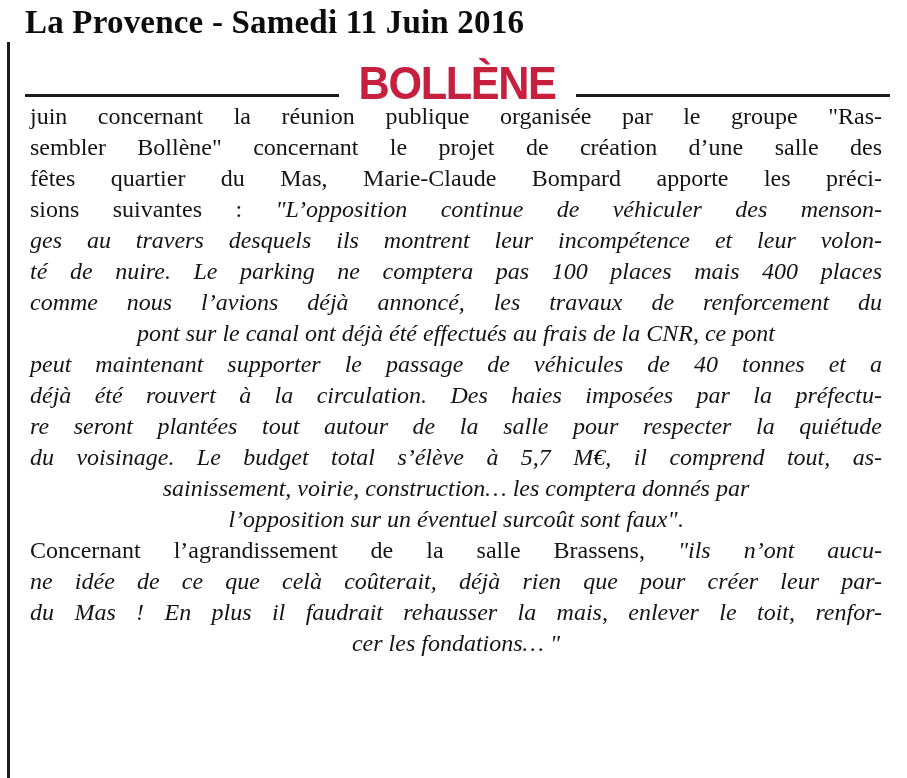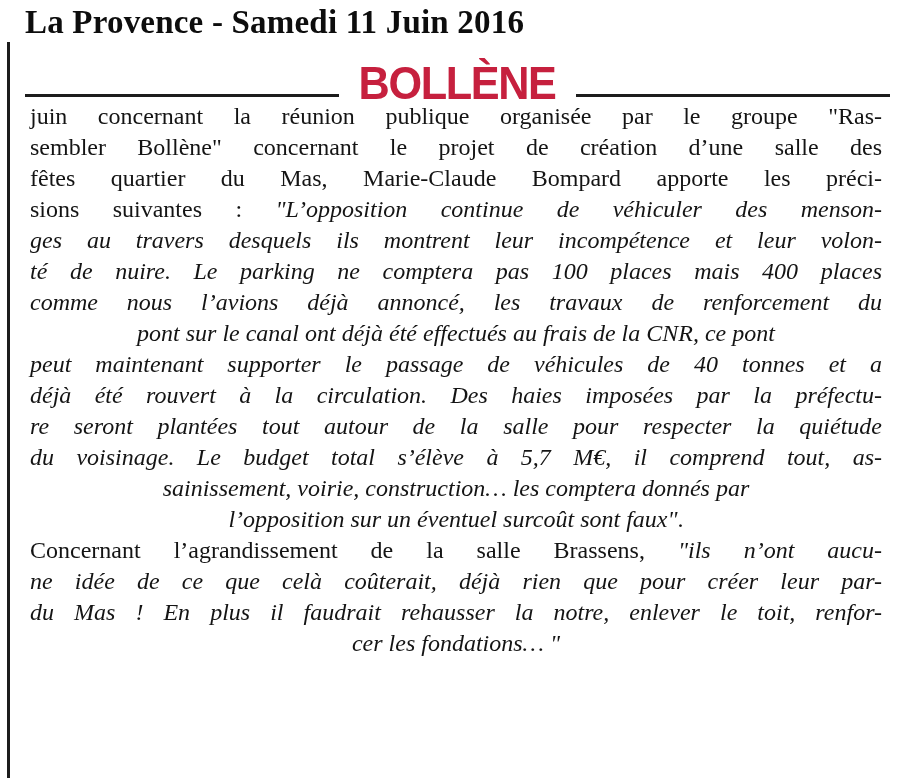--- a/index.html
+++ b/index.html
@@ -73,16 +73,16 @@
       <div class="line justify"><span class="seg-italic">comme nous l’avions déjà annoncé, les travaux de renforcement du</span></div>
       <div class="line"><span class="seg-italic">pont sur le canal ont déjà été effectués au frais de la CNR, ce pont</span></div>
       <div class="line justify"><span class="seg-italic">peut maintenant supporter le passage de véhicules de 40 tonnes et a</span></div>
       <div class="line justify"><span class="seg-italic">déjà été rouvert à la circulation. Des haies imposées par la préfectu-</span></div>
       <div class="line justify"><span class="seg-italic">re seront plantées tout autour de la salle pour respecter la quiétude</span></div>
       <div class="line justify"><span class="seg-italic">du voisinage. Le budget total s’élève à 5,7 M€, il comprend tout, as-</span></div>
       <div class="line"><span class="seg-italic">sainissement, voirie, construction… les comptera donnés par</span></div>
       <div class="line"><span class="seg-italic">l’opposition sur un éventuel surcoût sont faux"</span><span class="seg-roman">.</span></div>
       <div class="line justify"><span class="seg-roman">Concernant l’agrandissement de la salle Brassens, </span><span class="seg-italic">"ils n’ont aucu-</span></div>
       <div class="line justify"><span class="seg-italic">ne idée de ce que celà coûterait, déjà rien que pour créer leur par-</span></div>
-      <div class="line justify"><span class="seg-italic">du Mas ! En plus il faudrait rehausser la notre, enlever le toit, renfor-</span></div>
+      <div class="line justify"><span class="seg-italic">du Mas ! En plus il faudrait rehausser la mais, enlever le toit, renfor-</span></div>
       <div class="line"><span class="seg-italic">cer les fondations… "</span></div>
     </div>
 </div>
 
 </body></html>

